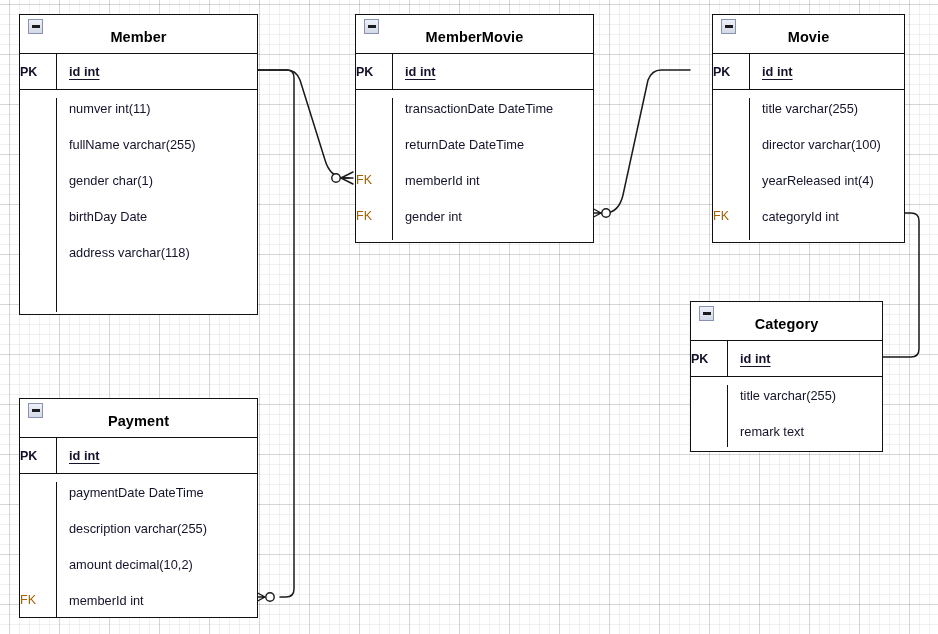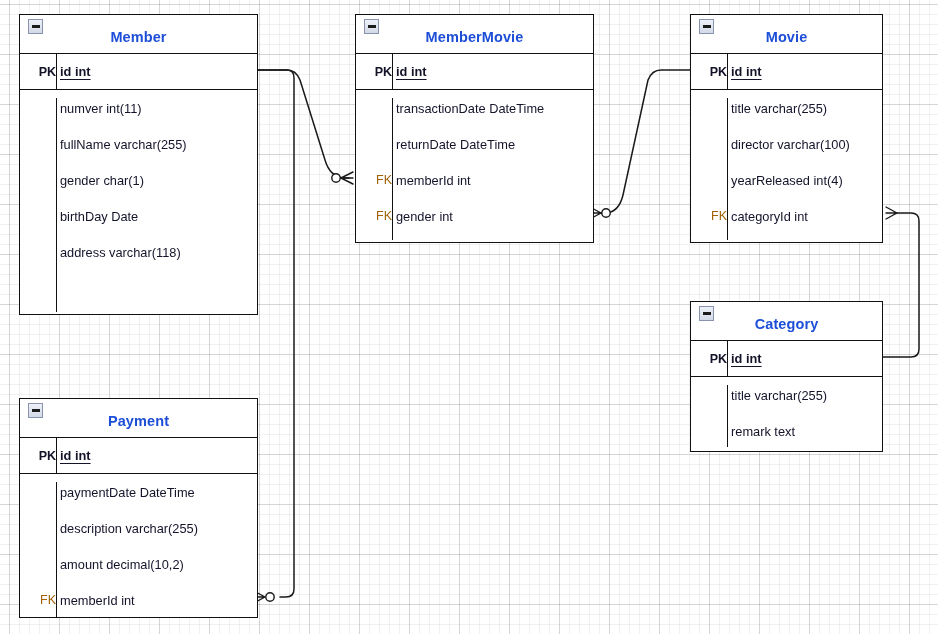--- a/index.html
+++ b/index.html
@@ -50,21 +50,21 @@
     height: 39px;
     box-sizing: border-box;
     border-bottom: 1.4px solid #111111;
     display: flex;
     align-items: center;
     justify-content: center;
   }
   .ent-title-text {
     font-size: 14.5px;
     font-weight: bold;
-    color: #1d4ed8;
+    color: #000000;
     letter-spacing: 0.1px;
     margin-top: 6px;
   }
   .collapse-icon {
     position: absolute;
     left: 8px;
     top: 4px;
     width: 15px;
     height: 15px;
     box-sizing: border-box;
@@ -92,33 +92,33 @@
   .field-row {
     position: relative;
     height: 36px;
     box-sizing: border-box;
     display: flex;
     align-items: center;
   }
   .key-cell {
     width: 36px;
     min-width: 36px;
-    text-align: right;
+    text-align: left;
     font-size: 12.5px;
     font-weight: bold;
     color: #121228;
     box-sizing: border-box;
   }
   .key-cell.kf {
     font-weight: normal;
     font-size: 12.5px;
     color: #a16207;
   }
   .name-cell {
-    padding-left: 4px;
+    padding-left: 13px;
     font-size: 12.8px;
     color: #13132a;
     white-space: nowrap;
   }
   .pk-row .name-cell {
     font-weight: bold;
     text-decoration: underline;
     text-underline-offset: 2.5px;
   }
   
@@ -239,21 +239,21 @@
       <span class="key-cell kf">FK</span>
       <span class="name-cell">memberId int</span>
     </div>
     <div class="field-row">
       <span class="key-cell kf">FK</span>
       <span class="name-cell">gender int</span>
     </div>
   </div>
 </div>
 
-<div class="entity" style="left:690px; top:14px; width:193px; height:229px;">
+<div class="entity" style="left:712px; top:14px; width:193px; height:229px;">
   <div class="ent-title">
     <span class="collapse-icon">
         <i></i>
       </span>
     <span class="ent-title-text">Movie</span>
   </div>
   <div class="pk-row">
     <span class="divider"></span>
     <span class="key-cell">PK</span>
     <span class="name-cell">id int</span>

